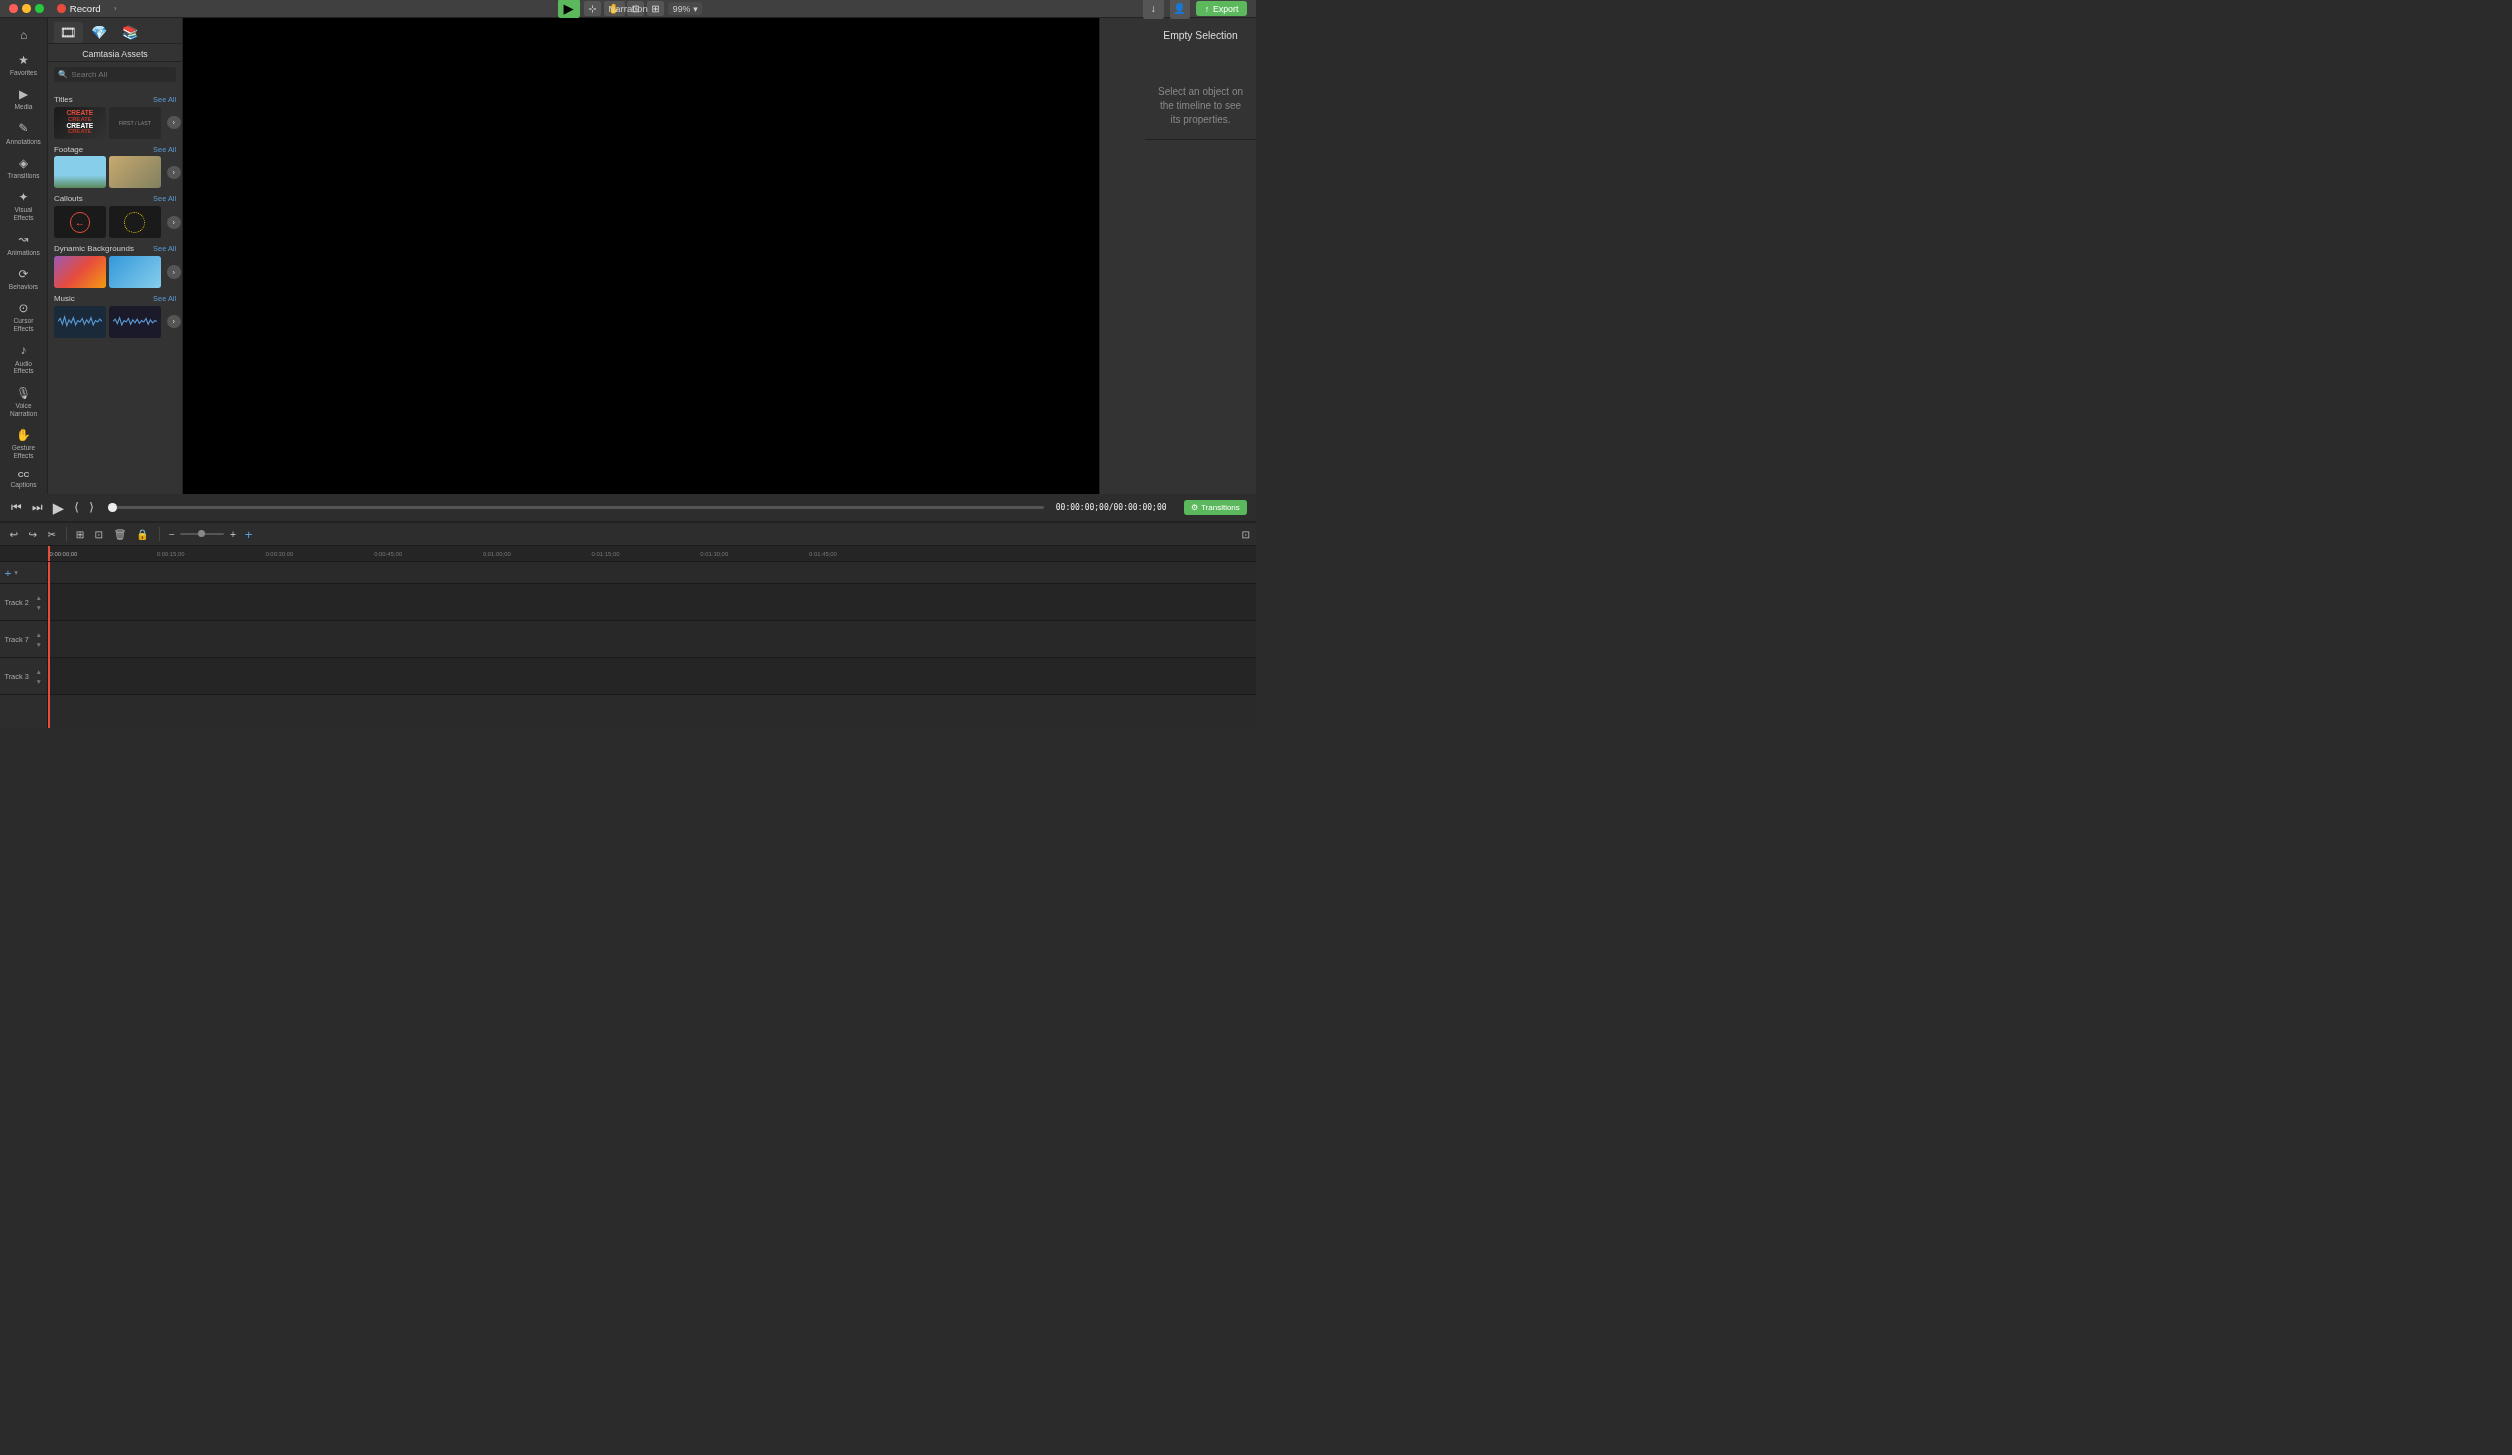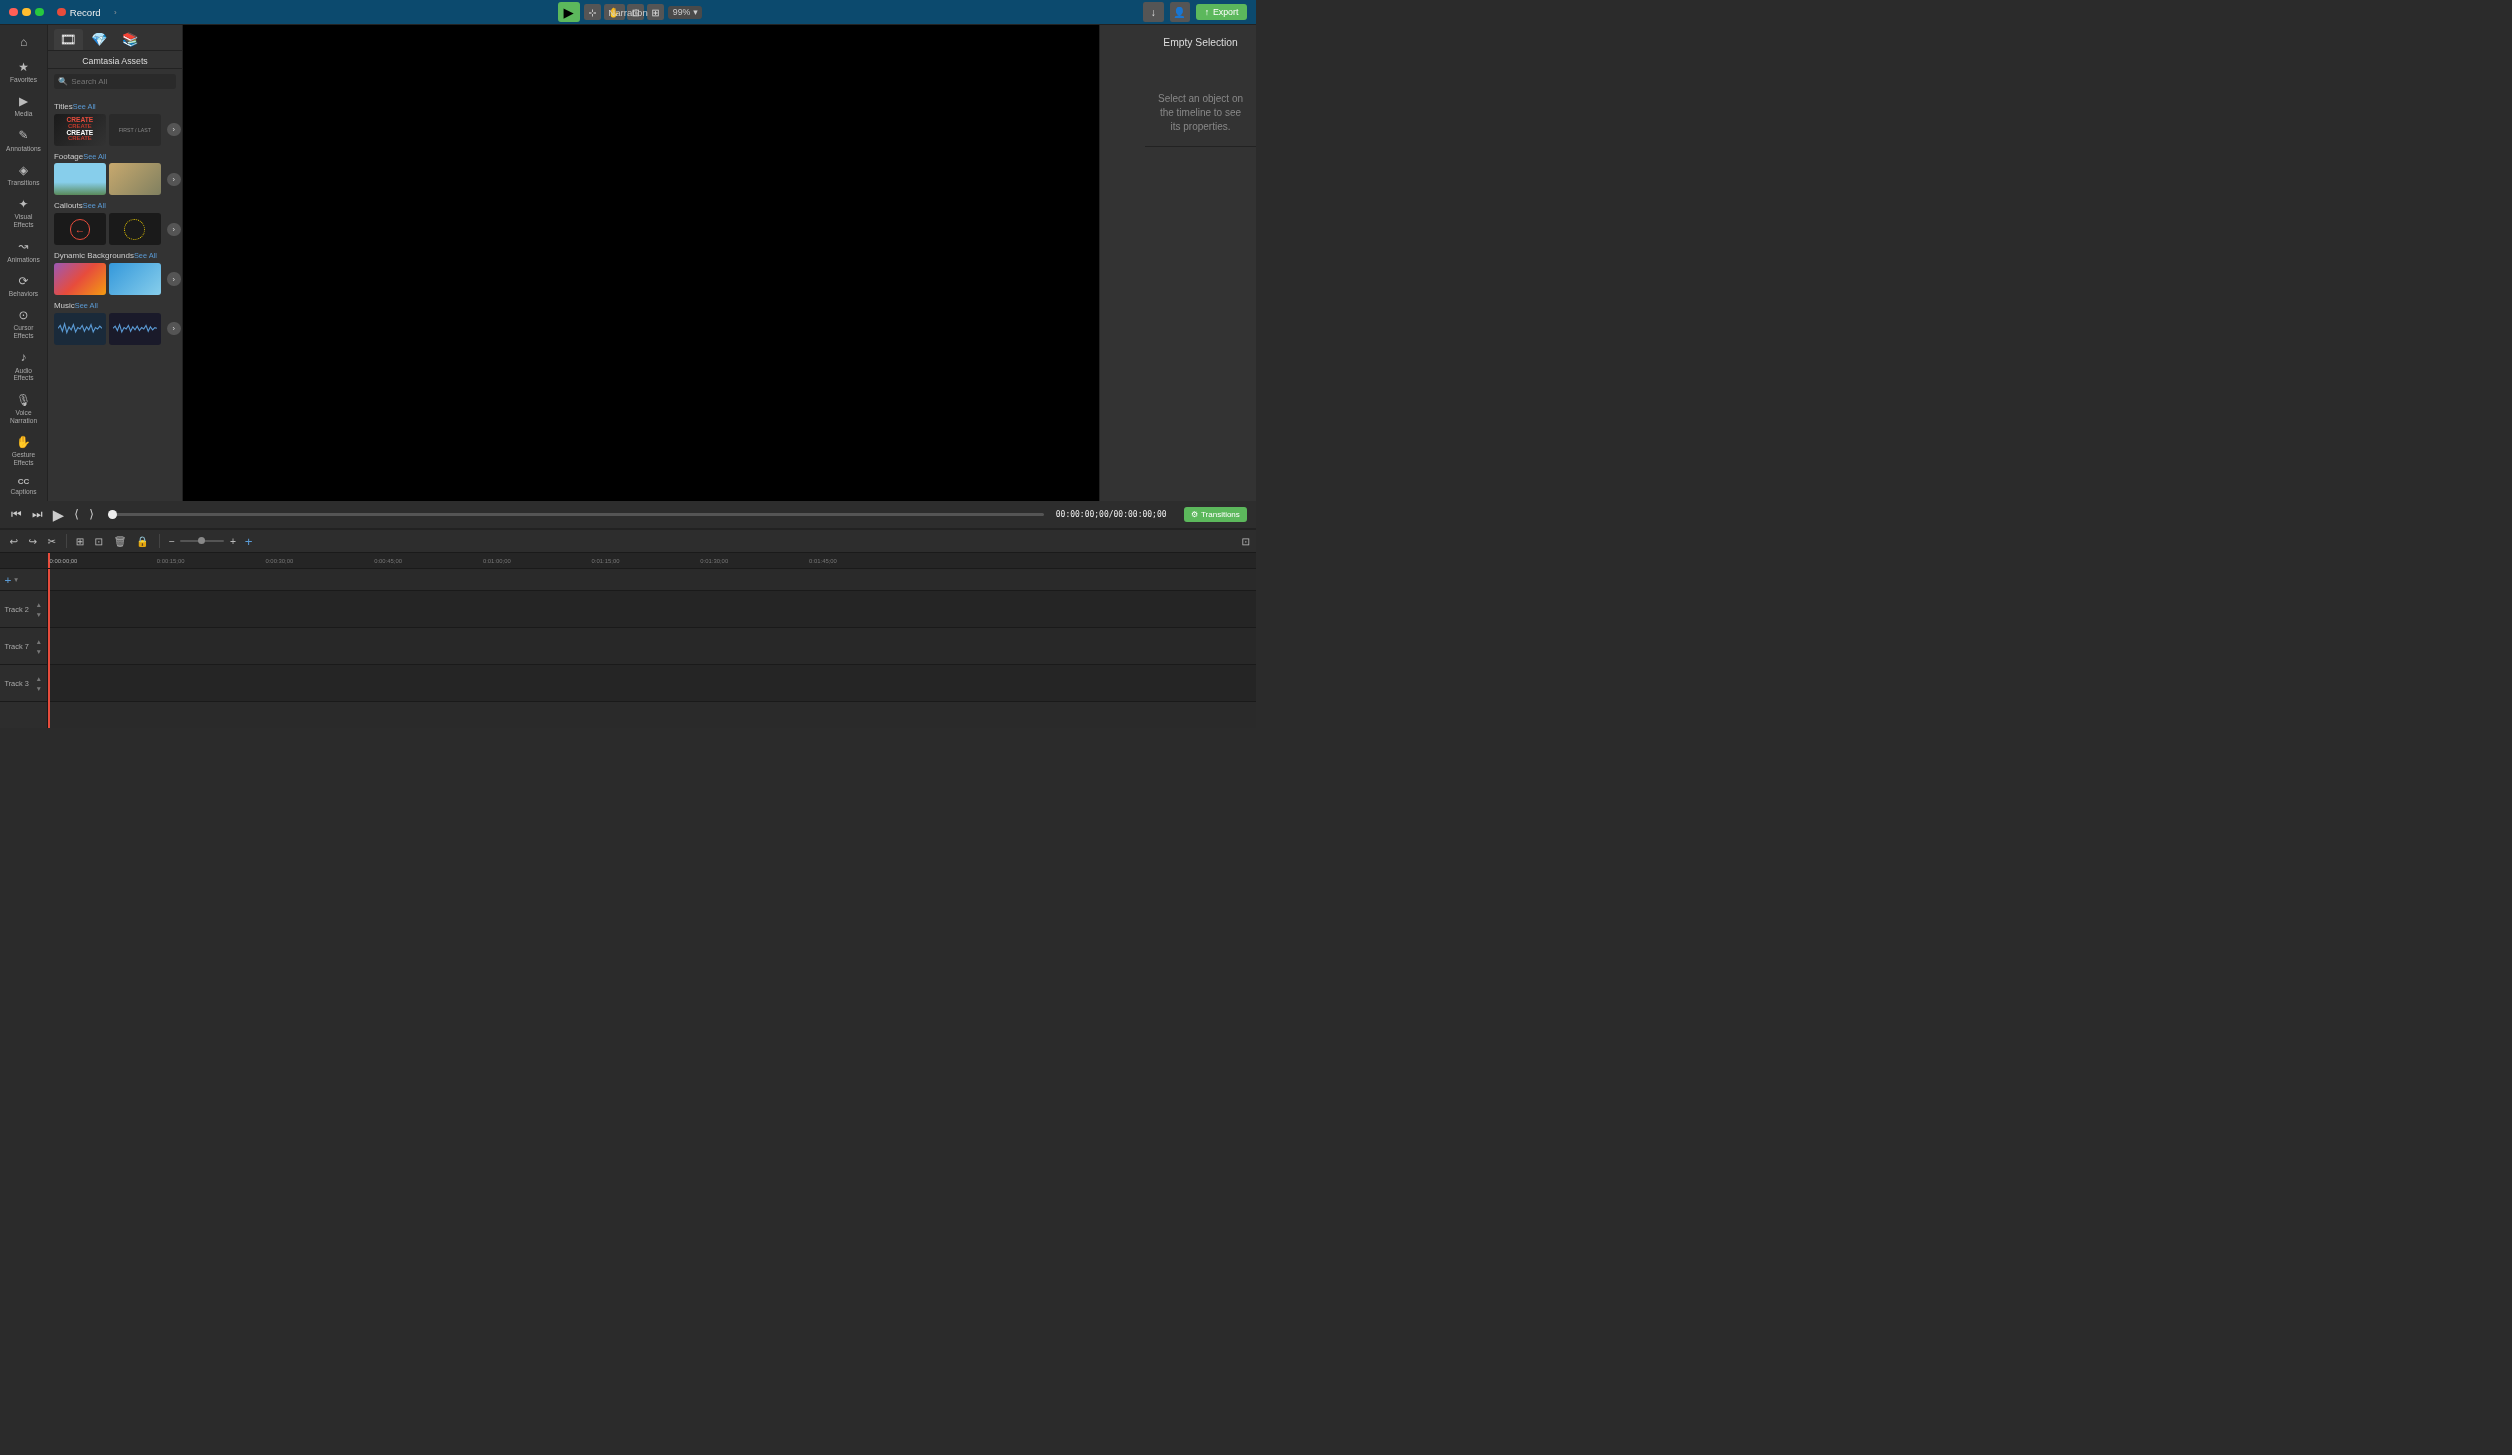--- a/index.html
+++ b/index.html
@@ -9,22 +9,22 @@
       font-family: -apple-system, BlinkMacSystemFont, "Helvetica Neue", Arial, sans-serif;
       font-size: 8.8px;
       width: 1256px;
       height: 728px;
       overflow: hidden;
       position: relative;
     }
 
     
     #titlebar {
-      height: 25px;
-      background: #0c4a6e;
+      height: 18px;
+      background: #404040;
       display: flex;
       align-items: center;
       justify-content: space-between;
       padding: 0 8.8px;
       border-bottom: 0.7px solid #222;
       position: relative;
     }
     .traffic-lights { display: flex; gap: 4.4px; align-items: center; }
     .traffic-light {
       width: 8.8px; height: 8.8px; border-radius: 50%;
@@ -211,21 +211,21 @@
     .assets-content {
       flex: 1;
       overflow-y: auto;
       padding: 2.9px 5.9px;
       scrollbar-width: thin;
       scrollbar-color: #555 #333;
     }
 
     .section-header {
       display: flex;
-      justify-content: flex-start;
+      justify-content: space-between;
       align-items: center;
       margin: 5.9px 0 2.9px;
     }
     .section-title { font-size: 8px; color: #ccc; }
     .see-all-btn {
       font-size: 7.4px;
       color: #5b9bd5;
       background: none;
       border: none;
       cursor: pointer;

